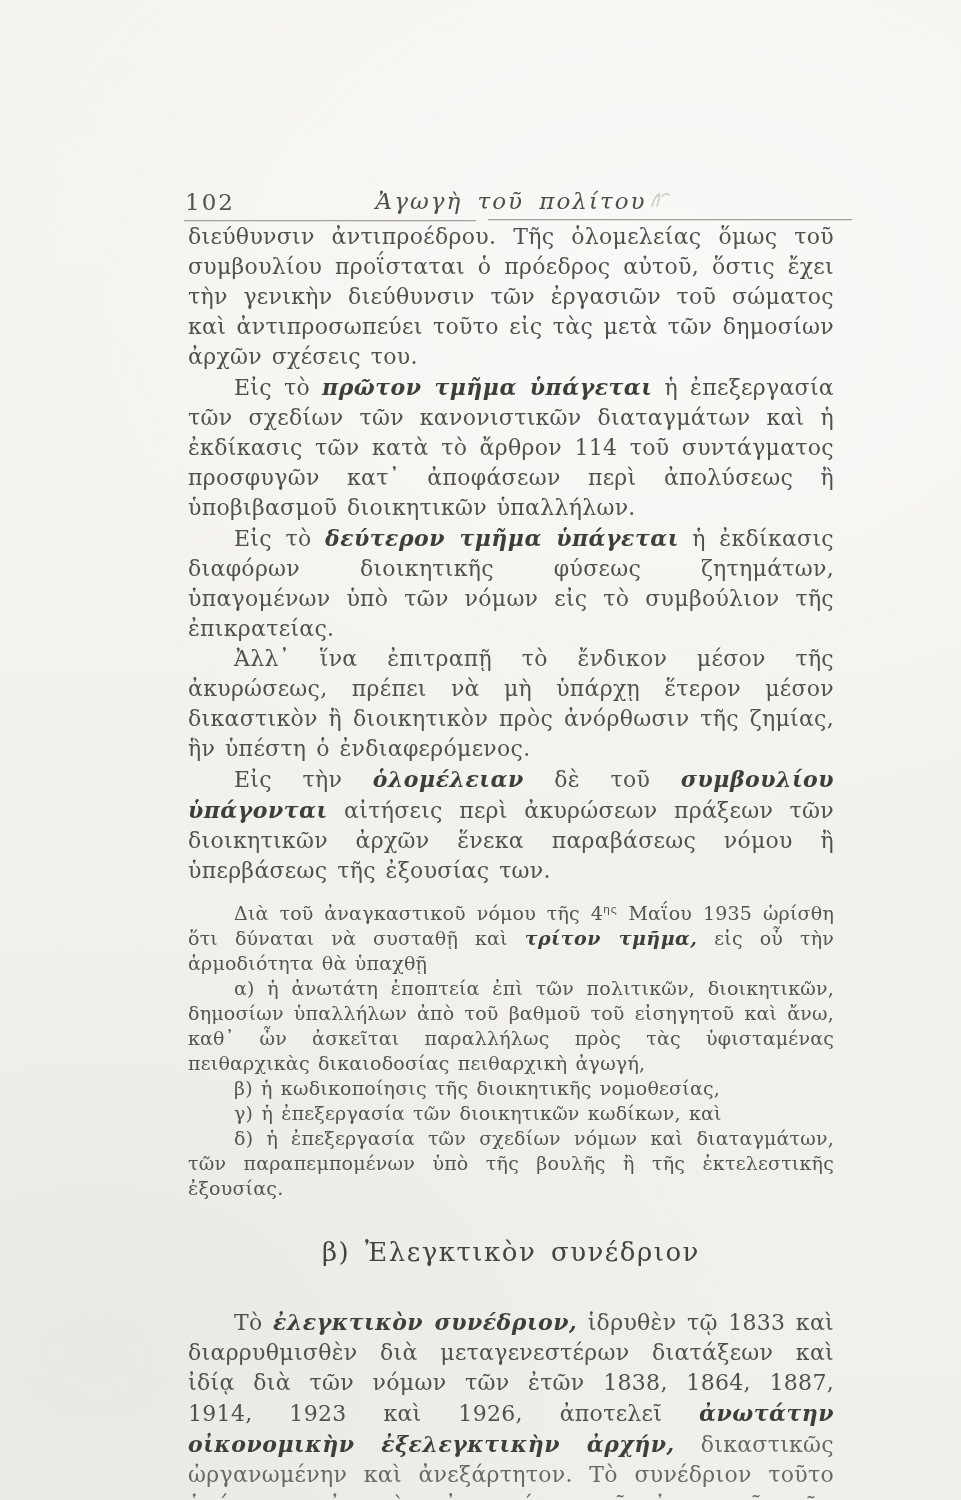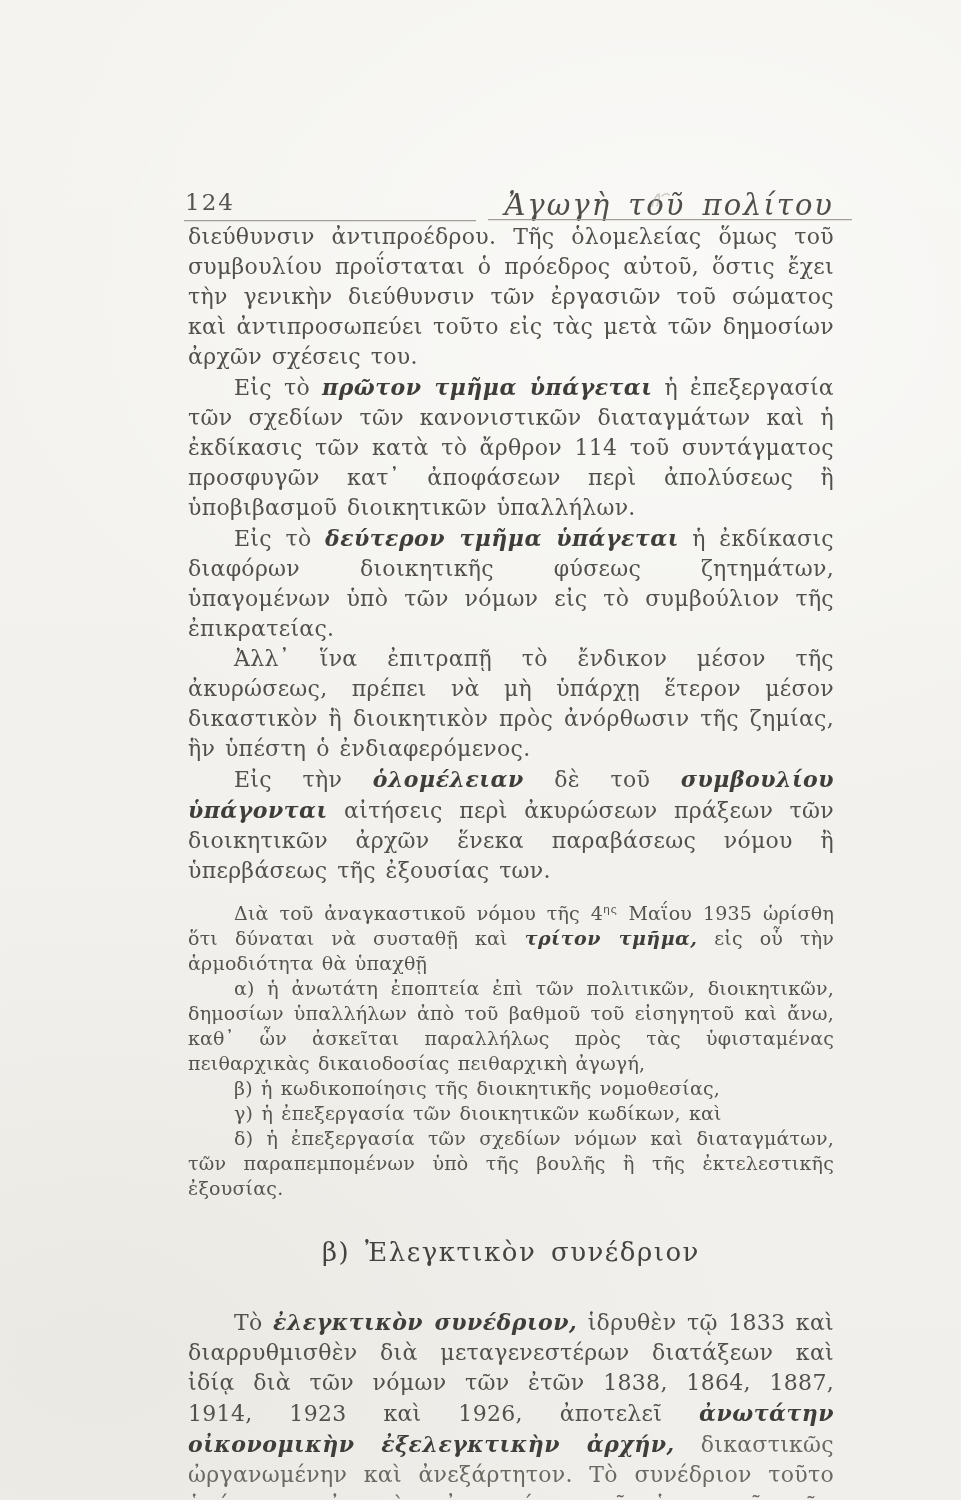--- a/index.html
+++ b/index.html
@@ -22,22 +22,22 @@
     position: absolute; left: 188px; top: 186px; width: 646px;
     color: #52504b;
   }
   .pagehead { position: relative; height: 36px; }
   .pagenum {
     position: absolute; left: -3px; top: 3px;
     font-size: 23px; letter-spacing: 2px; color: #56544e;
   }
   .runtitle {
     position: absolute; left: 0; right: 0; top: 2px;
-    text-align: right;
-    font-style: italic; font-size: 29px;
+    text-align: center;
+    font-style: italic; font-size: 23px;
     letter-spacing: 2px; word-spacing: 6px;
     color: #504e49;
   }
   .smudge { position: absolute; left: 460px; top: 4px; opacity: 0.55; }
   .rule { position: absolute; height: 1px; background: #a29f98; box-shadow: 0 1px 0 rgba(162,159,152,0.25); }
   .rule1 { left: -4px;  width: 292px; top: 34px; }
   .rule2 { left: 300px; width: 364px; top: 33px; }
 
   p.body {
     margin: 0; font-size: 22px; line-height: 30px;
@@ -66,21 +66,21 @@
   p.lastpara .fade { color: #6b6861; }
 </style>
 </head>
 <body>
 
 <div class="scan-surface"></div>
 
 <div class="content">
 
   <div class="pagehead">
-    <span class="pagenum">124</span>
+    <span class="pagenum">102</span>
     <span class="runtitle">Ἀγωγὴ τοῦ πολίτου</span>
     <svg class="smudge" width="26" height="22" viewBox="0 0 26 22">
       <path d="M4 16 C6 9, 9 5, 11 4 C12 7, 10 13, 9 16 M14 6 C16 4, 19 3, 21 5" fill="none" stroke="#aaa79e" stroke-width="1.6" stroke-linecap="round"></path>
     </svg>
     <div class="rule rule1"></div>
     <div class="rule rule2"></div>
   </div>
 
   <p class="body first"><span>διεύθυνσιν ἀντιπροέδρου. Τῆς ὁλομελείας ὅμως τοῦ συμβουλίου προΐσταται ὁ πρόεδρος αὐτοῦ, ὅστις ἔχει τὴν γενικὴν διεύθυνσιν τῶν ἐργασιῶν τοῦ σώματος καὶ ἀντιπροσωπεύει τοῦτο εἰς τὰς μετὰ τῶν δημοσίων ἀρχῶν σχέσεις του.</span></p>
 

